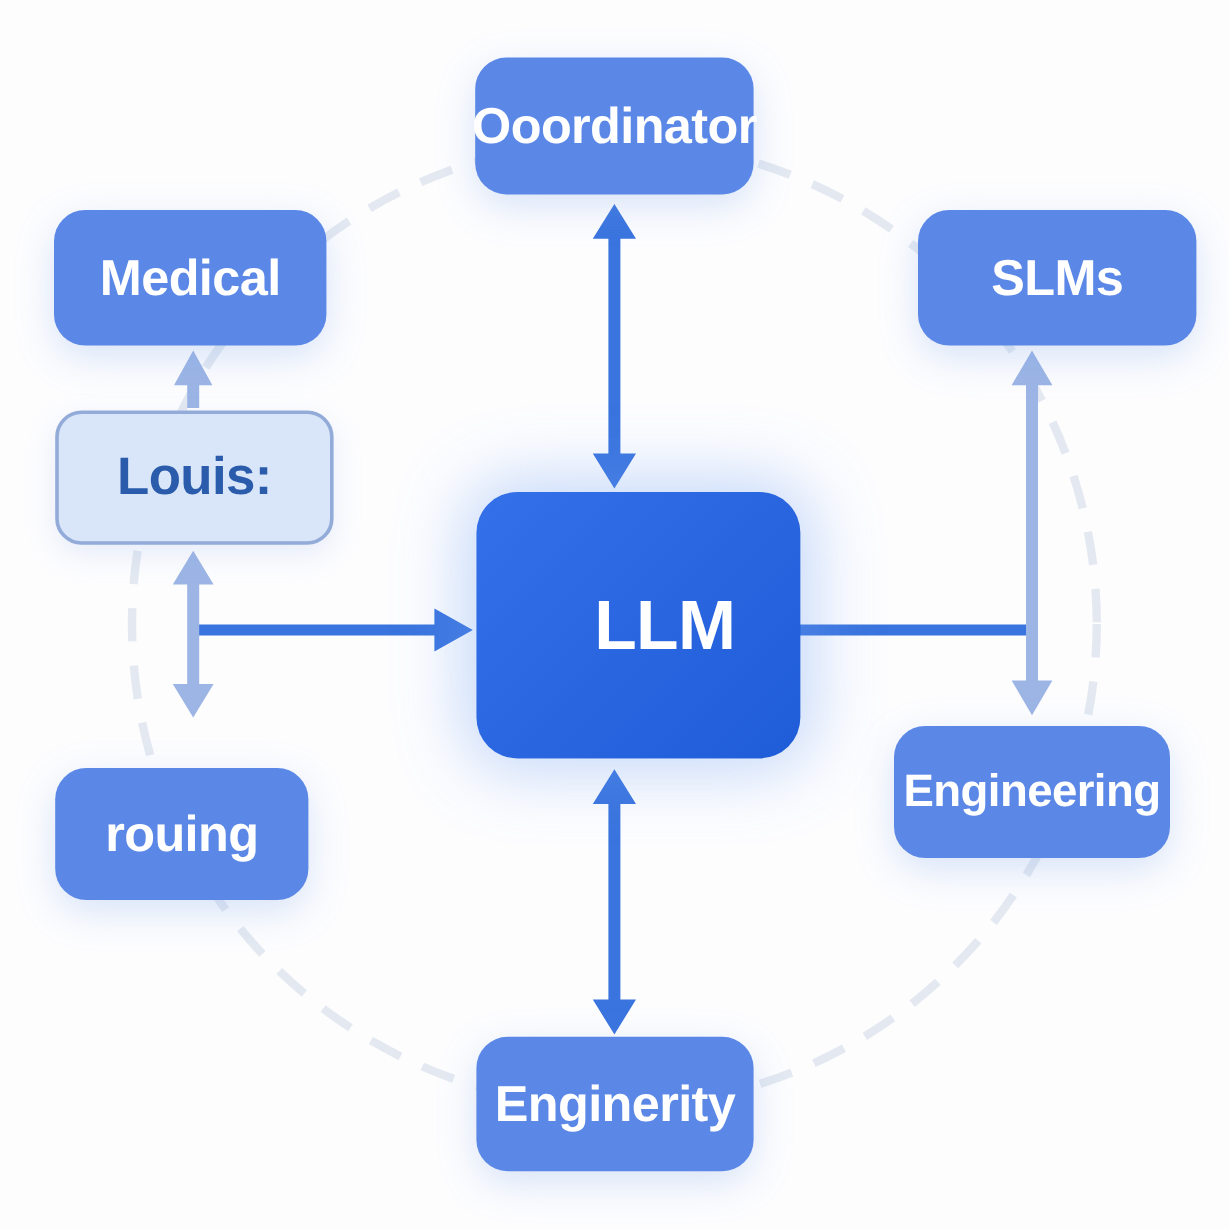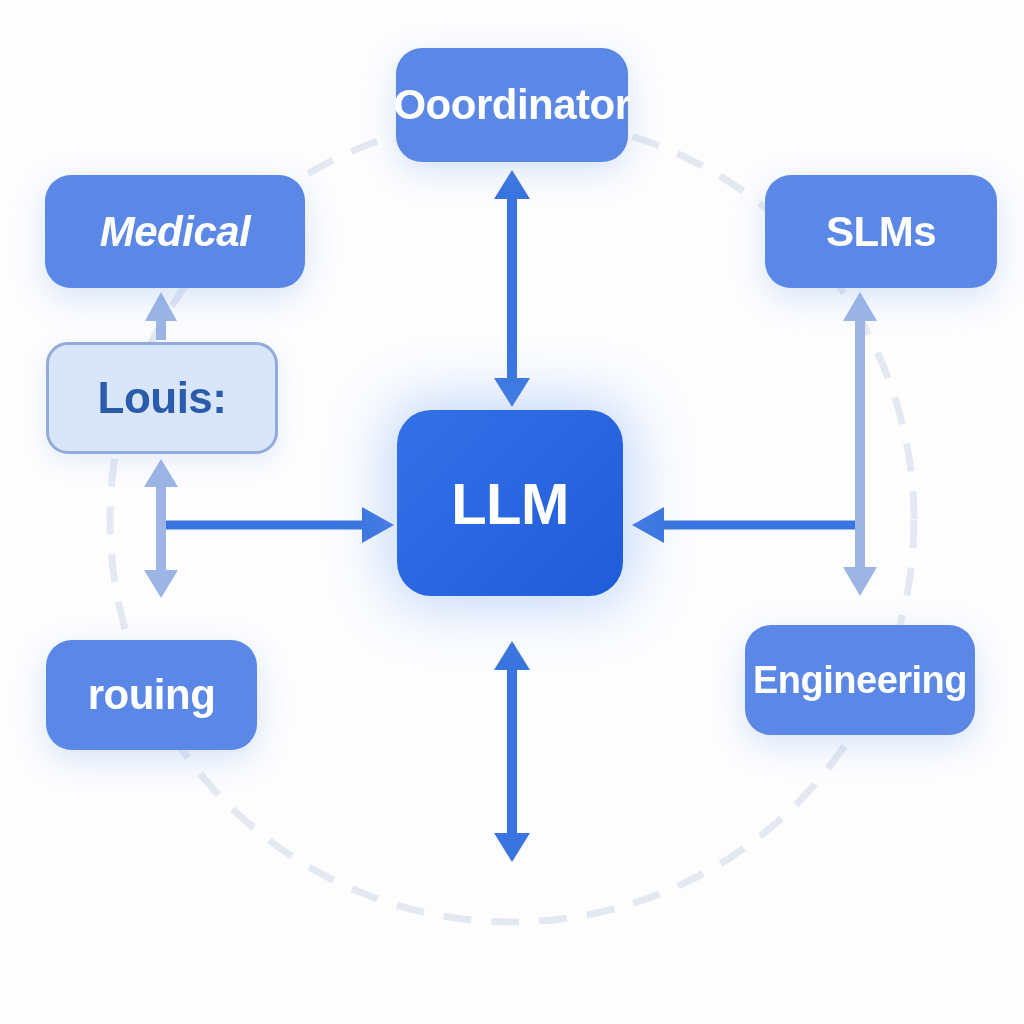--- a/index.html
+++ b/index.html
@@ -52,26 +52,26 @@
   .node--light {
     border-radius: 22px;
     background: var(--light-node-fill, #d9e5f8);
     border: 3px solid var(--light-node-border, #93abd9);
     color: var(--light-node-text, #2a5cab);
     font-size: 44px;
     box-shadow: 0 8px 24px rgba(140, 170, 230, 0.20);
   }
   
   .pos-coordinator { left: 396px; top: 48px;  width: 232px; height: 114px; }
-  .pos-medical     { left: 45px;  top: 175px; width: 260px; height: 113px; font-style: italic; }
+  .pos-medical     { left: 45px;  top: 175px; width: 227px; height: 113px; }
   .pos-slms        { left: 745px; top: 175px; width: 232px; height: 113px; margin-left: 20px; }
   .pos-louis       { left: 46px;  top: 342px; width: 226px; height: 106px; }
-  .pos-llm         { left: 397px; top: 410px; width: 226px; height: 186px; }
+  .pos-llm         { left: 397px; top: 410px; width: 226px; height: 222px; padding-left: 44px; }
   .pos-routing     { left: 46px;  top: 640px; width: 211px; height: 110px; }
-  .pos-engineering { left: 745px; top: 625px; width: 230px; height: 110px; font-size: 38px; }
+  .pos-engineering { left: 745px; top: 605px; width: 230px; height: 110px; font-size: 38px; }
   .pos-enginerity  { left: 397px; top: 864px; width: 231px; height: 112px; }
 </style>
 </head>
 <body>
 
 <div class="canvas">
 
   <svg class="layer" viewBox="0 0 1024 1024" aria-hidden="true">
 
     <circle class="dashed-circle" cx="512" cy="520" r="402"></circle>
@@ -112,14 +112,17 @@
   </div>
 
   <div class="node pos-routing">
     <span>rouing</span>
   </div>
 
   <div class="node pos-engineering">
     <span>Engineering</span>
   </div>
 
+  <div class="node pos-enginerity">
+    <span>Enginerity</span>
+  </div>
 
 </div>
 
 </body></html>

